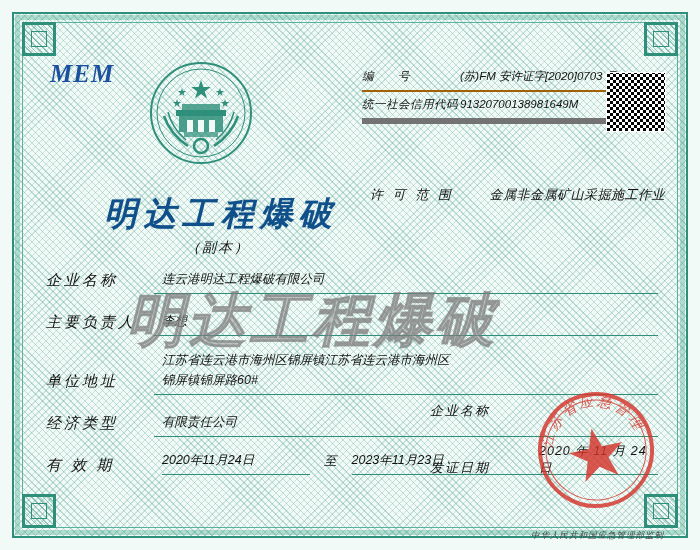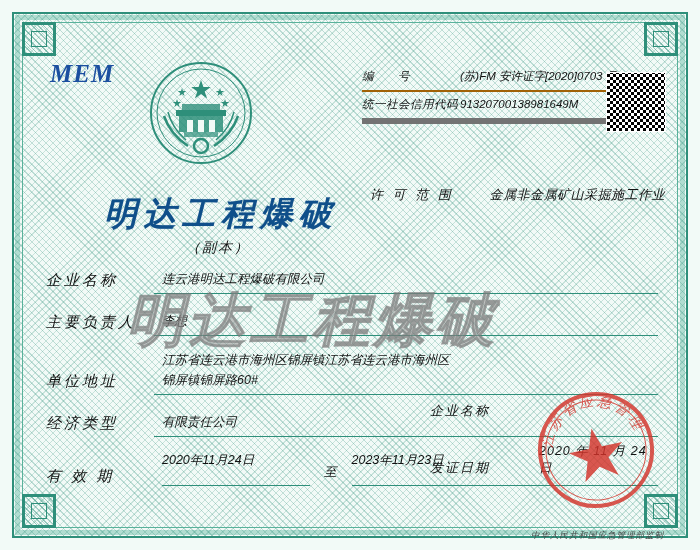--- a/index.html
+++ b/index.html
@@ -201,21 +201,21 @@
   .field-value .line2 { display: block; }
 
   .valid-row .field-value {
     border-bottom: none;
     display: flex;
     align-items: flex-end;
     padding-left: 8px;
   }
   .valid-from, .valid-to {
     border-bottom: 1px solid #2e8f7a;
-    padding-bottom: 15px;
+    padding-bottom: 4px;
     min-width: 148px;
     display: inline-block;
   }
   .valid-sep {
     padding: 0 14px 4px 14px;
     letter-spacing: 1px;
   }
   .valid-rest {
     flex: 1;
     border-bottom: 1px solid #2e8f7a;

